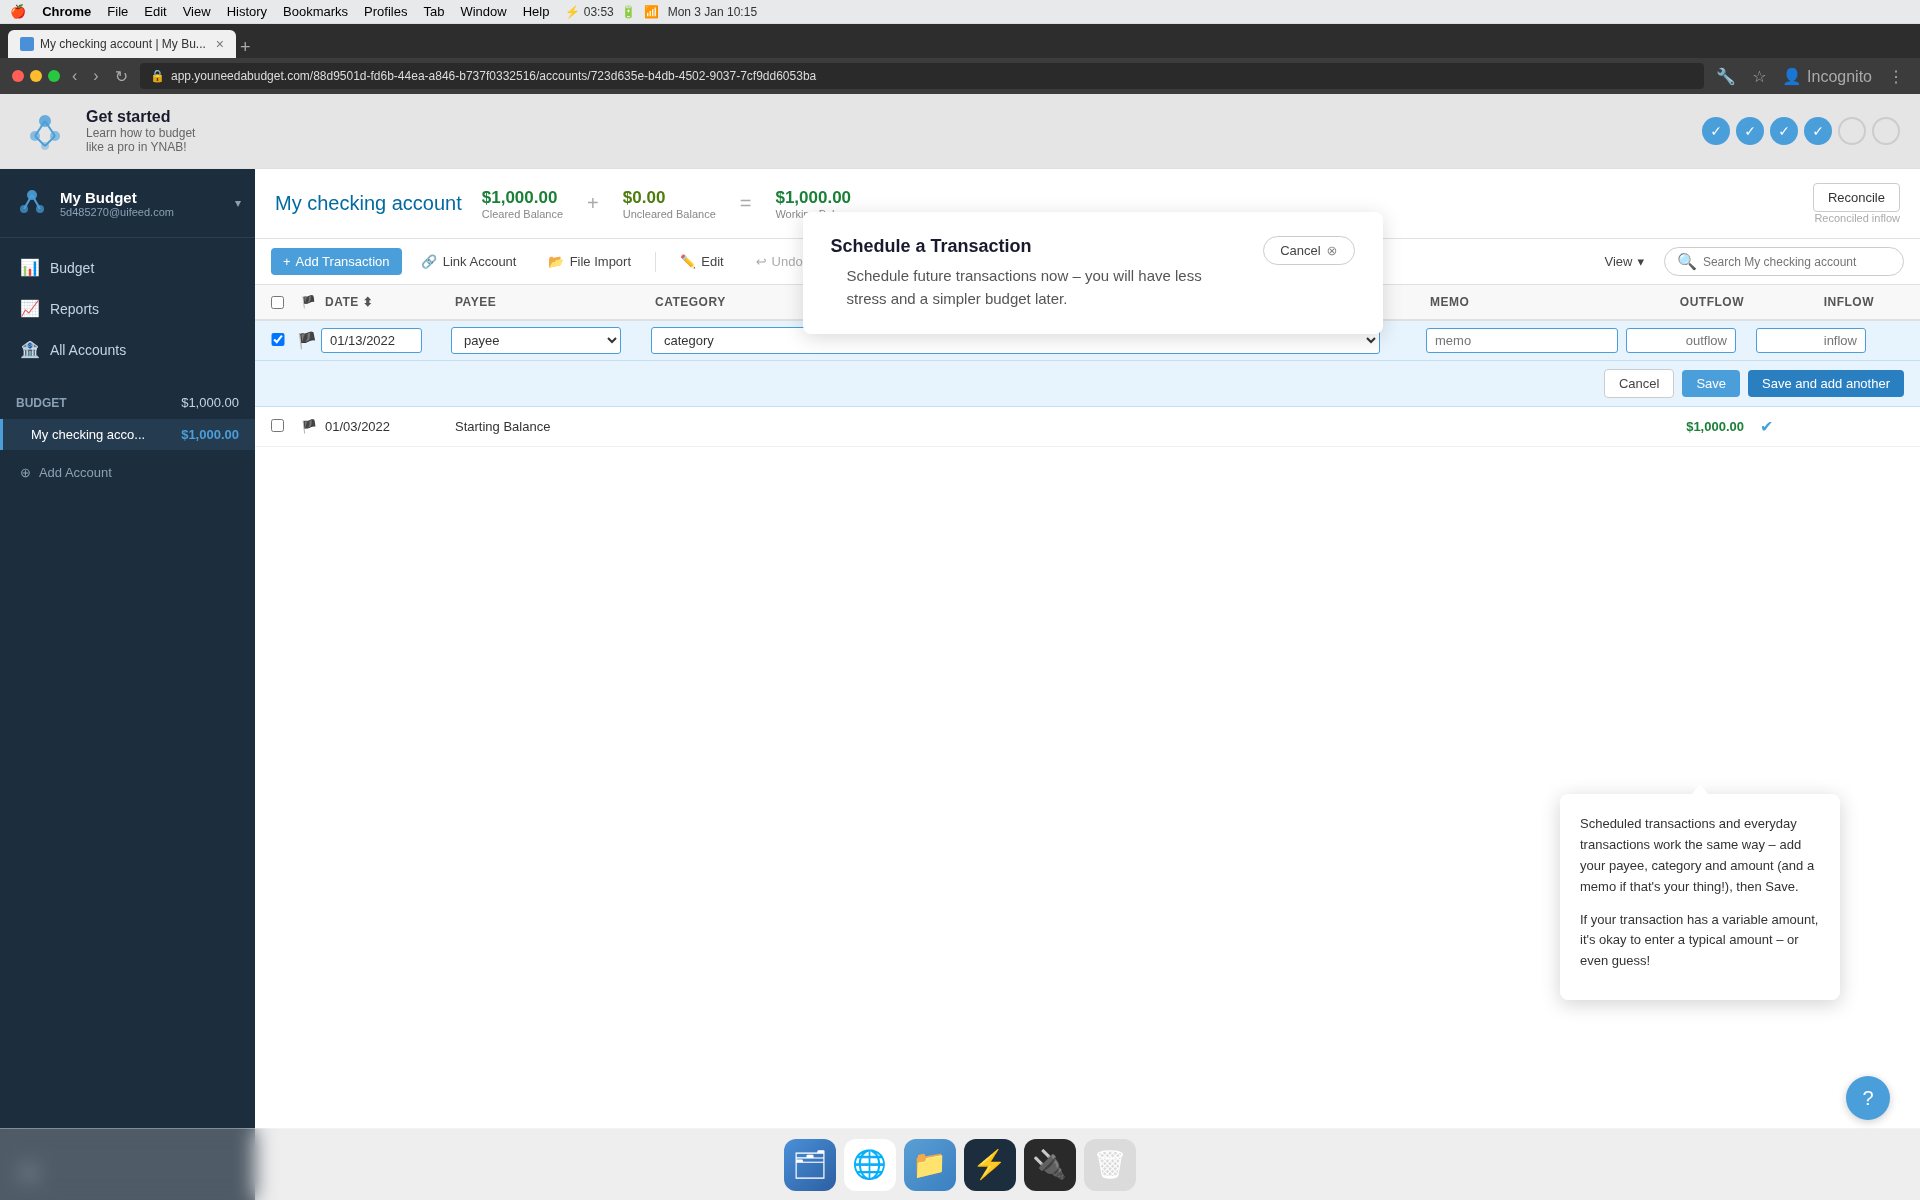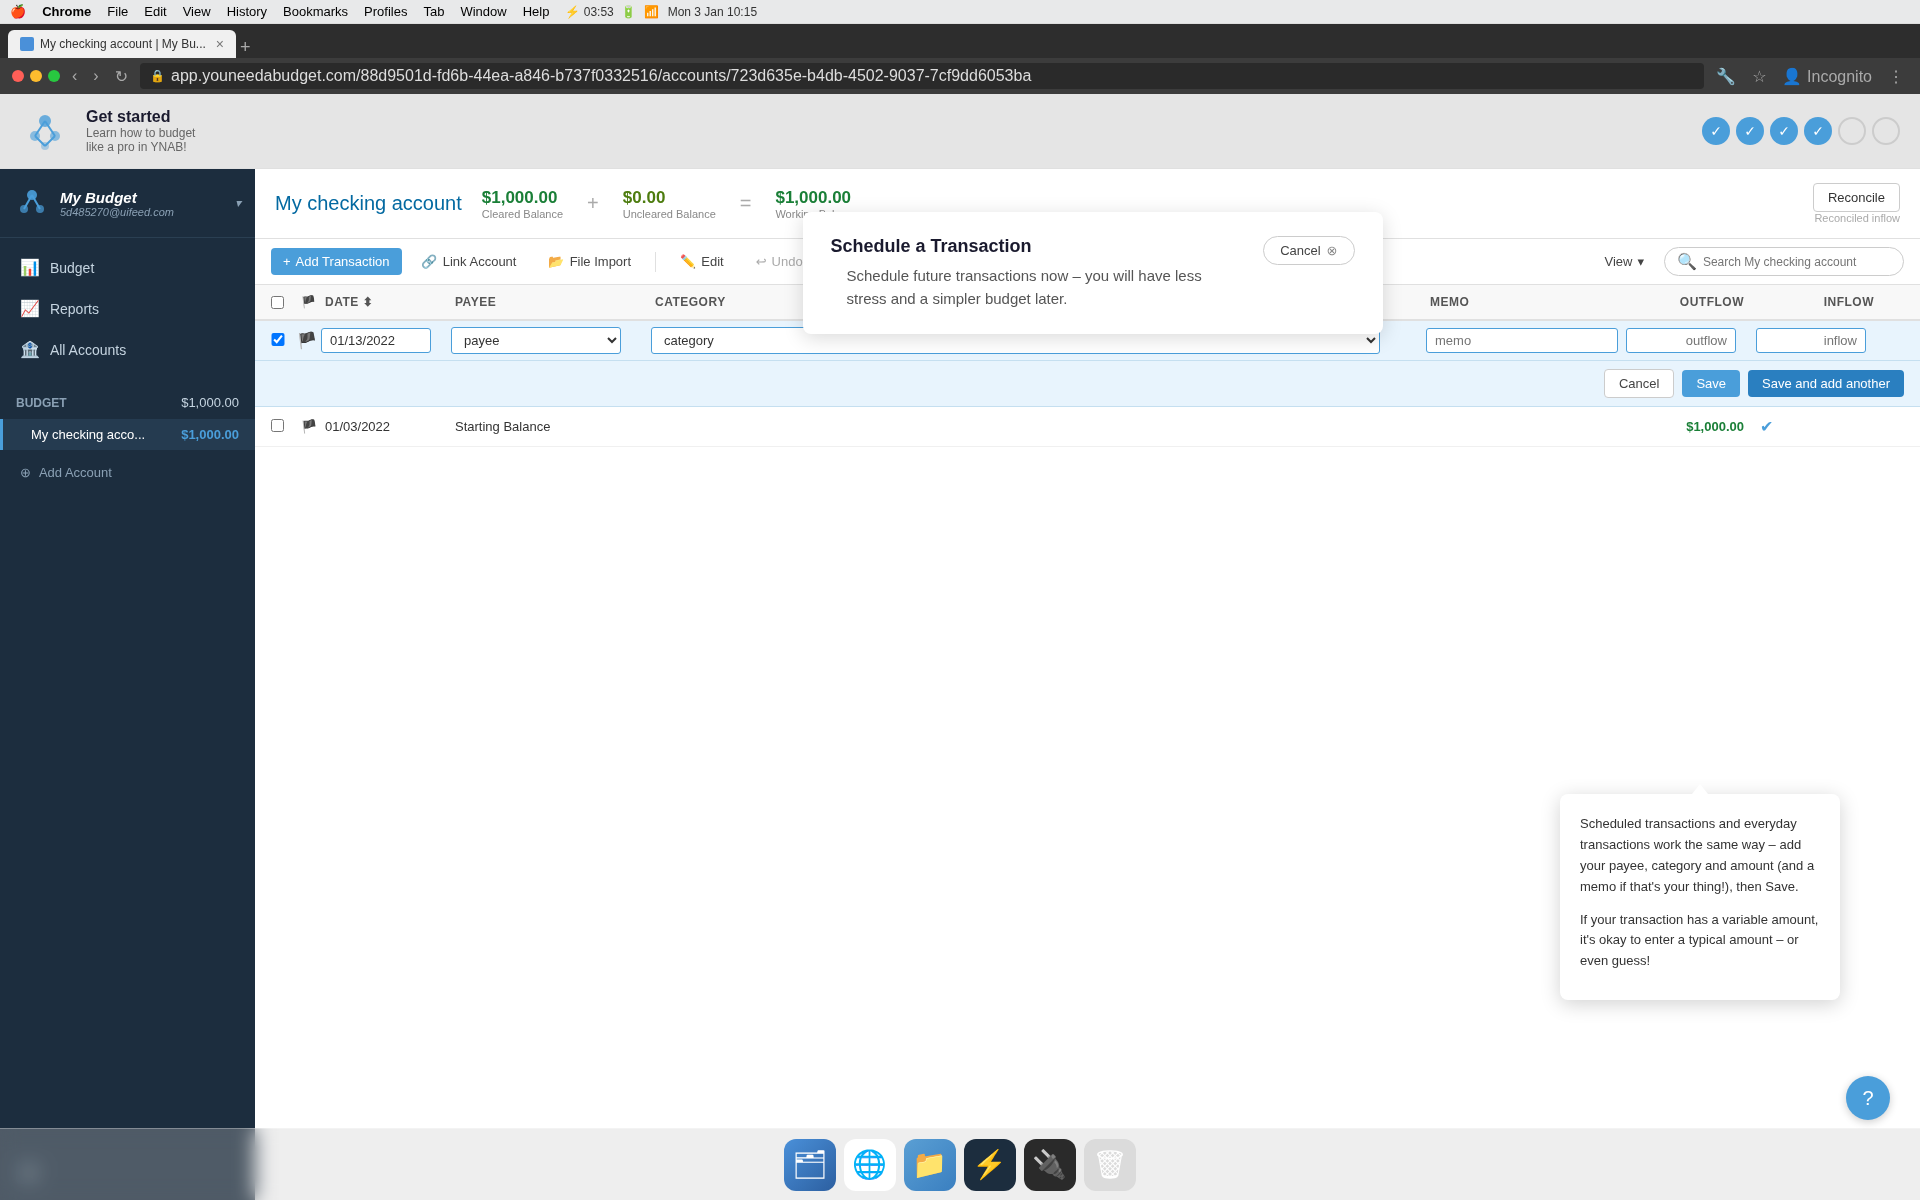--- a/index.html
+++ b/index.html
@@ -25,21 +25,21 @@
       background: #2a2a2a;
       border-radius: 4px;
       height: 26px;
       display: flex;
       align-items: center;
       padding: 0 10px;
       color: #ddd;
       font-size: 12px;
       gap: 6px;
     }
-    .address-text { color: #ddd; font-size: 16px; }
+    .address-text { color: #ddd; font-size: 12px; }
 
     
     .tab-bar {
       background: #2d2d2d;
       height: 34px;
       display: flex;
       align-items: flex-end;
       padding: 0 8px;
     }
     .tab {
@@ -73,21 +73,20 @@
       flex-direction: column;
       height: 100%;
     }
 
     .sidebar-account-header {
       padding: 16px 14px;
       display: flex;
       align-items: center;
       gap: 10px;
       border-bottom: 1px solid #2a3f52;
-      font-style: italic;
     }
     .sidebar-logo {
       width: 36px;
       height: 36px;
       flex-shrink: 0;
     }
     .sidebar-account-info { flex: 1; }
     .sidebar-account-name { font-size: 15px; font-weight: 600; color: #fff; }
     .sidebar-account-email { font-size: 11px; color: #8aa0b4; }
     .sidebar-chevron { color: #8aa0b4; font-size: 12px; }
@@ -693,21 +692,21 @@
         </div>
 
         <div class="new-transaction-row">
           <div class="cell">
             <input type="checkbox" checked="" style="">
           </div>
           <div class="cell">
             <span style="color:#ccc;">🏴</span>
           </div>
           <div class="cell">
-            <input type="text" value="01/13/2022" style="width: 110px;">
+            <input type="text" value="01/13/2022" style="width: 101px;">
           </div>
           <div class="cell">
             <select style="width:170px;">
               <option>payee</option>
             </select>
           </div>
           <div class="cell">
             <select style="width:95%;">
               <option>category</option>
             </select>

